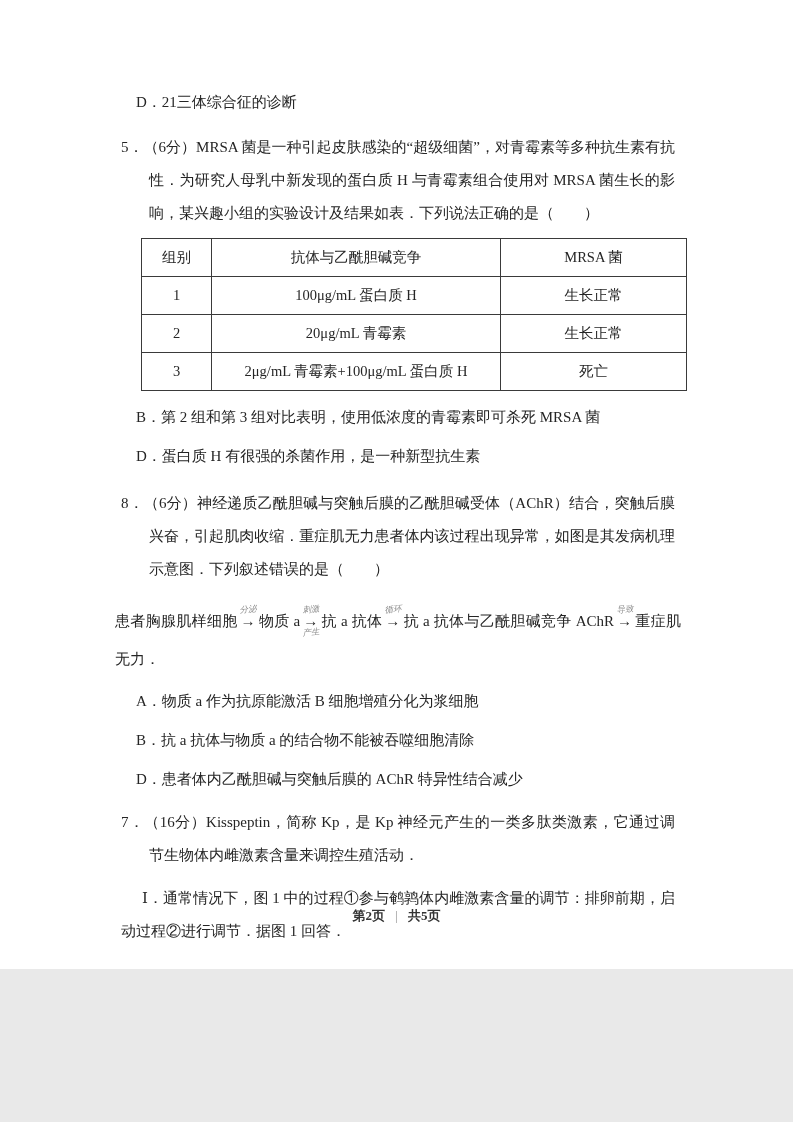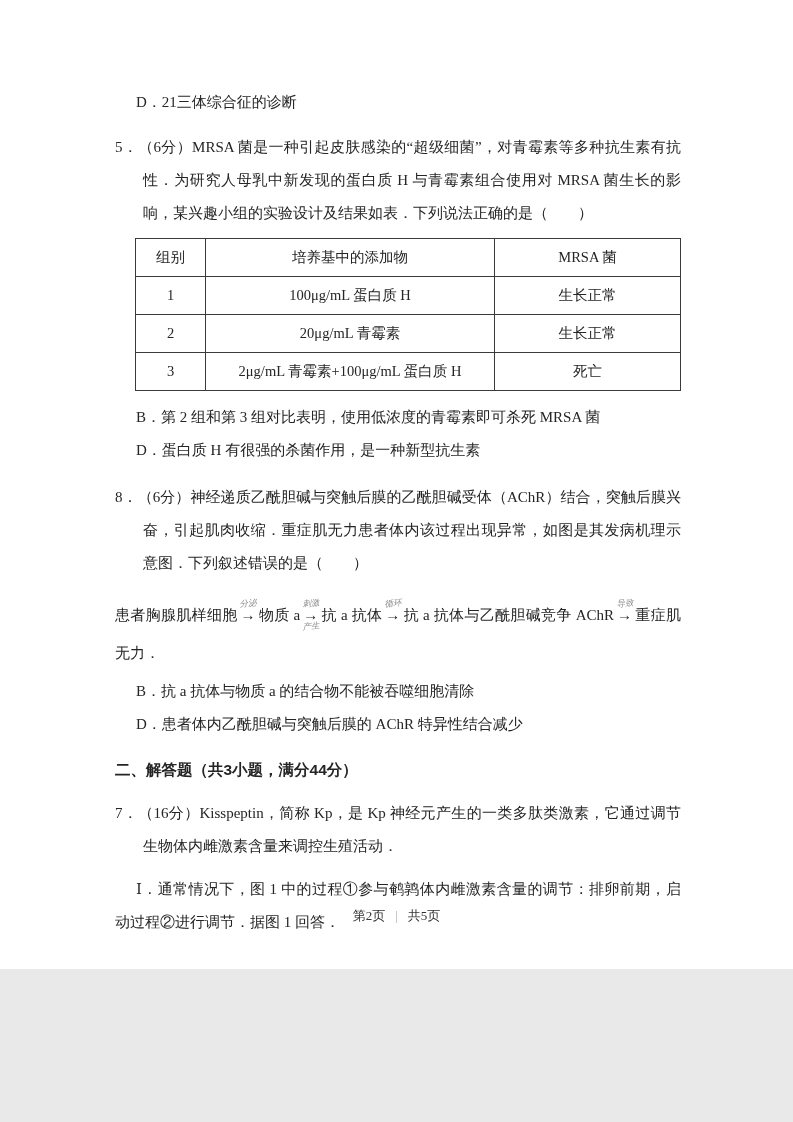--- a/index.html
+++ b/index.html
@@ -11,28 +11,28 @@
     font-family:"Liberation Serif","DejaVu Serif",serif;
     color:#252525;
     font-size:15px;
     overflow:hidden;
   }
   .content{
     position:absolute;
     left:115px;top:86px;
     width:566px;
   }
-  p{margin:0;line-height:2.2;}
+  p{margin:6px;line-height:2.2;}
   .justify{text-align:justify;}
   .hang{padding-left:28px;text-indent:-28px;}
   .opt-prev{margin:0 0 12px 21px;}
   .stem{margin-bottom:8px;}
   .q-table{
     border-collapse:collapse;
-    margin:6px 0 10px 20px;
+    margin:6px 0 10px 26px;
     width:545px;
     table-layout:fixed;
   }
   .q-table th,.q-table td{
     border:1px solid #3a3a3a;
     font-weight:normal;
     text-align:center;
     height:37px;
     padding:0 4px;
     font-size:14.5px;
@@ -75,20 +75,21 @@
     margin-top:10px;
     text-indent:21px;
   }
   .footer{
     position:absolute;
     left:0;right:0;
     bottom:44px;
     text-align:center;
     font-size:13px;
     color:#333;
+    font-weight:bold;
   }
   .footer .divider{color:#b0b0b0;padding:0 10px;}
 </style>
 </head>
 <body>
 
 <div class="page">
   <div class="content">
 
     <p class="opt-prev">D．21三体综合征的诊断</p>
@@ -98,21 +99,21 @@
 
       <table class="q-table">
         <colgroup>
           <col class="col-group">
             <col class="col-add">
             <col class="col-mrsa">
         </colgroup>
         <thead>
           <tr>
             <th>组别</th>
-            <th>培养基中的添加物</th>
+            <th>抗体与乙酰胆碱竞争</th>
             <th>MRSA 菌</th>
           </tr>
         </thead>
         <tbody>
           <tr>
             <td>1</td>
             <td>100μg/mL 蛋白质 H</td>
             <td>生长正常</td>
           </tr>
           <tr>
@@ -133,26 +134,26 @@
         <p>D．蛋白质 H 有很强的杀菌作用，是一种新型抗生素</p>
       </div>
     </div>
 
     <div class="question block-gap">
       <p class="stem hang justify">8．（6分）神经递质乙酰胆碱与突触后膜的乙酰胆碱受体（AChR）结合，突触后膜兴奋，引起肌肉收缩．重症肌无力患者体内该过程出现异常，如图是其发病机理示意图．下列叙述错误的是（　　）</p>
 
       <p class="flow"><span>患者胸腺肌样细胞</span><span class="arr"><i class="lbl top">分泌</i><b style="font-weight:normal">→</b></span><span>物质 a</span><span class="arr"><i class="lbl top">刺激</i><i class="lbl bottom">产生</i><b style="font-weight:normal">→</b></span><span>抗 a 抗体</span><span class="arr"><i class="lbl top">循环</i><b style="font-weight:normal">→</b></span><span>抗 a 抗体与乙酰胆碱竞争 AChR</span><span class="arr"><i class="lbl top">导致</i><b style="font-weight:normal">→</b></span><span>重症肌无力．</span></p>
 
       <div class="options">
+        <p>A．物质 a 作为抗原能激活 B 细胞增殖分化为浆细胞</p>
         <p>B．抗 a 抗体与物质 a 的结合物不能被吞噬细胞清除</p>
         <p>D．患者体内乙酰胆碱与突触后膜的 AChR 特异性结合减少</p>
       </div>
     </div>
 
-    <p class="section-title">二、解答题（共3小题，满分44分）</p>
 
     <div class="question">
       <p class="stem hang justify block-gap" style="margin-top:10px">7．（16分）Kisspeptin，简称 Kp，是 Kp 神经元产生的一类多肽类激素，它通过调节生物体内雌激素含量来调控生殖活动．</p>
       <p class="part-line justify">Ⅰ．通常情况下，图 1 中的过程①参与鹌鹑体内雌激素含量的调节：排卵前期，启动过程②进行调节．据图 1 回答．</p>
     </div>
 
   </div>
 
   <div class="footer">
     <span>第2页</span><span class="divider">|</span><span>共5页</span>

